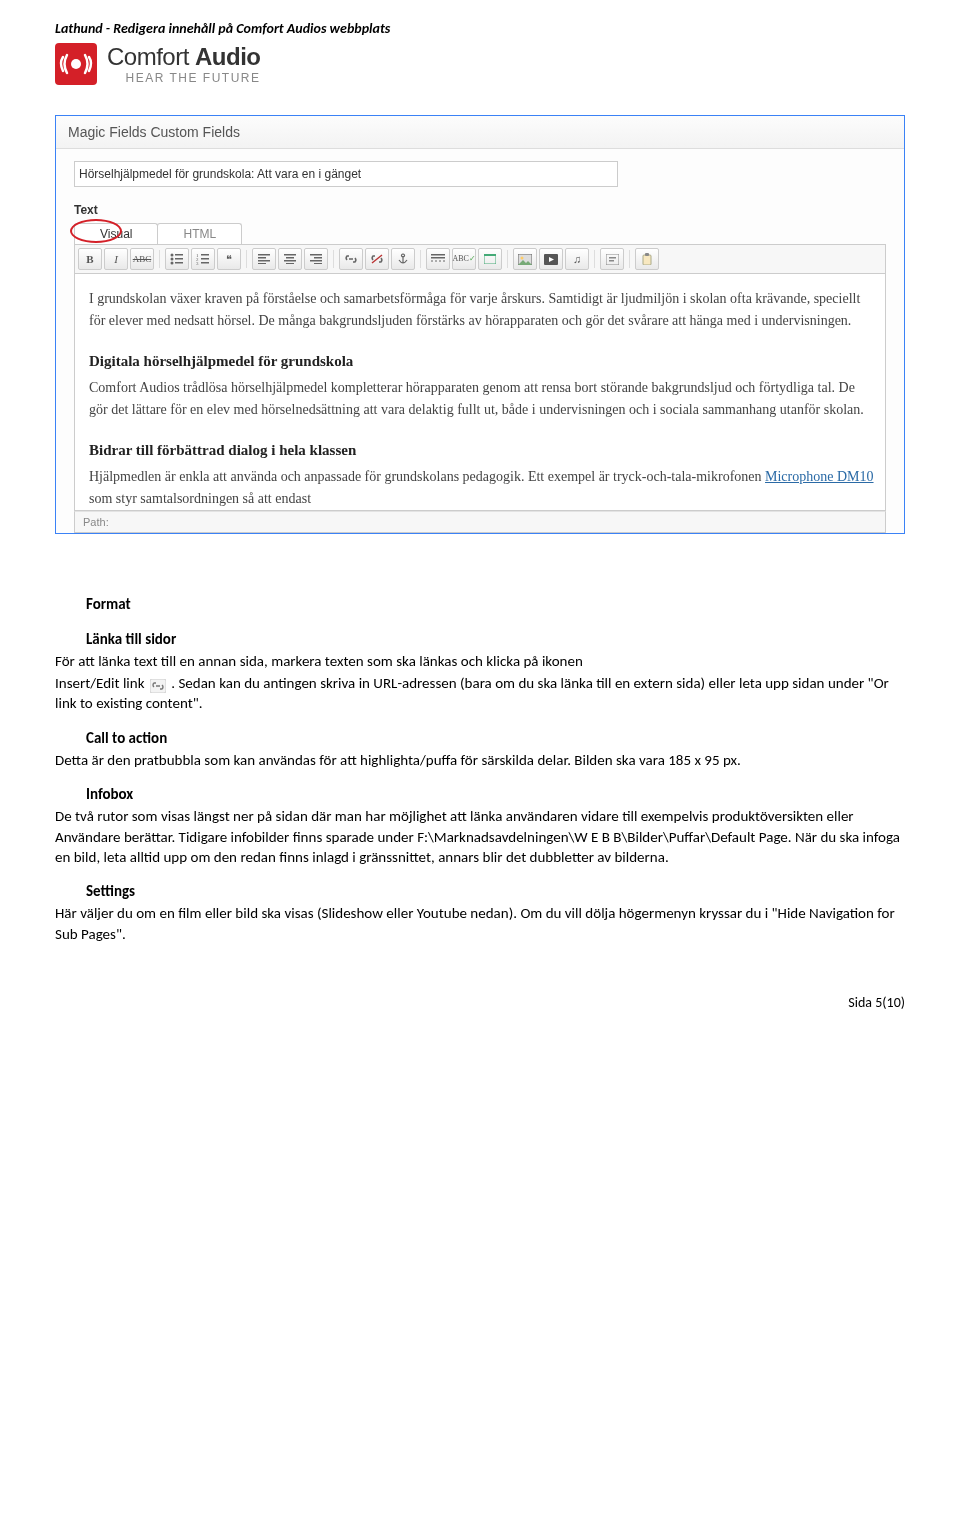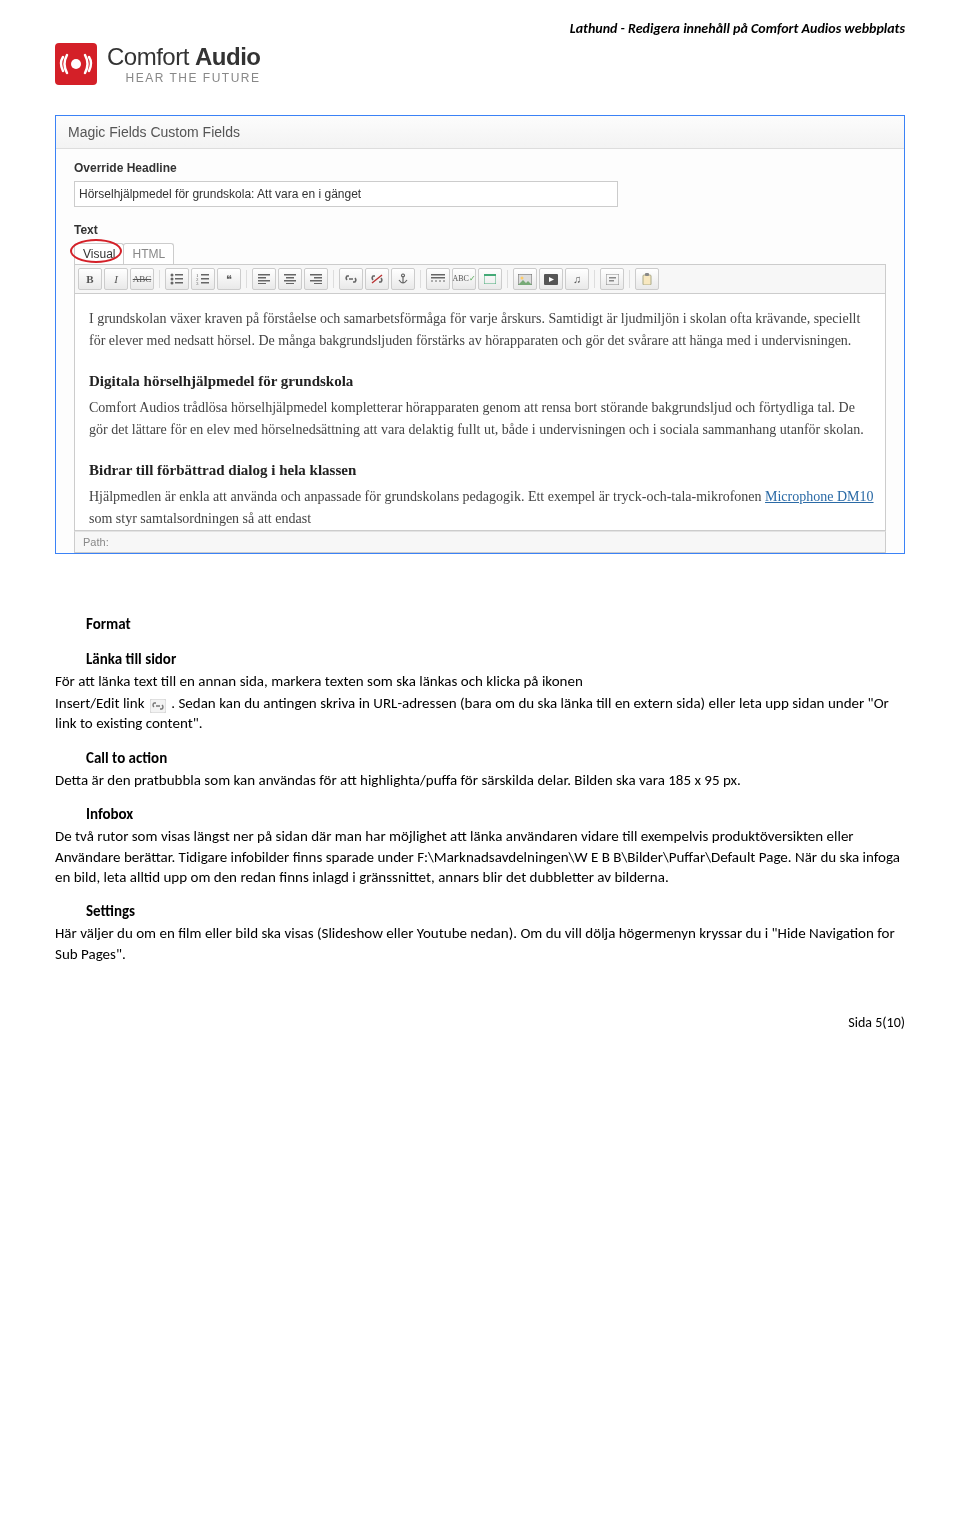--- a/index.html
+++ b/index.html
@@ -4,21 +4,20 @@
 <style>
   * { box-sizing: border-box; margin: 0; padding: 0; }
   body {
     font-family: Calibri, Arial, sans-serif;
     background: #fff;
     color: #000;
     width: 960px;
     padding: 20px 55px 30px 55px;
   }
   .header-line {
-    text-align: right;
     font-style: italic;
     font-weight: bold;
     font-size: 14px;
     margin-bottom: 6px;
   }
   .logo-row {
     display: flex;
     align-items: flex-start;
     gap: 10px;
     margin-bottom: 30px;
@@ -75,21 +74,21 @@
     background: #fff;
     font-size: 12px;
     padding: 5px 4px;
     color: #333;
     margin-bottom: 16px;
     display: block;
   }
   .tabs { display:flex; margin-bottom: 0; }
   .tab {
     font-size: 12px;
-    padding: 3px 8px;
+    padding: 3px 25px;
     border: 1px solid #ccc;
     background: #fff;
     color: #888;
     border-bottom: none;
     border-radius: 3px 3px 0 0;
     margin-right: -1px;
     cursor: pointer;
   }
   .tab.active {
     position: relative;
@@ -185,21 +184,20 @@
     <div class="logo-brand">
       <span>Comfort</span> <span class="bold">Audio</span>
     </div>
     <div class="logo-tag">HEAR THE FUTURE</div>
   </div>
 </div>
 
 <div class="panel">
   <div class="panel-title">Magic Fields Custom Fields</div>
   <div class="panel-body">
-    <div class="field-label">Override Headline</div>
     <input class="text-input" type="text" value="Hörselhjälpmedel för grundskola: Att vara en i gänget" style="">
 
     <div class="field-label">Text</div>
     <div class="tabs">
       <div class="tab active">
         <span>Visual</span>
         <span class="circle-mark"></span>
       </div>
       <div class="tab">HTML</div>
     </div>

